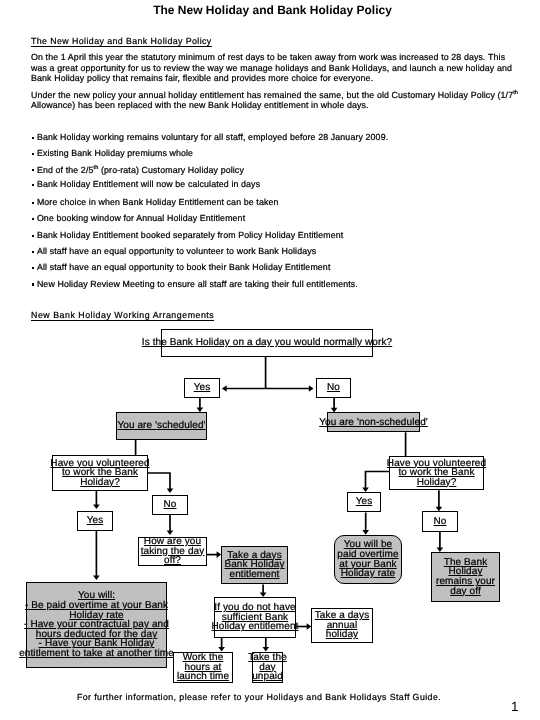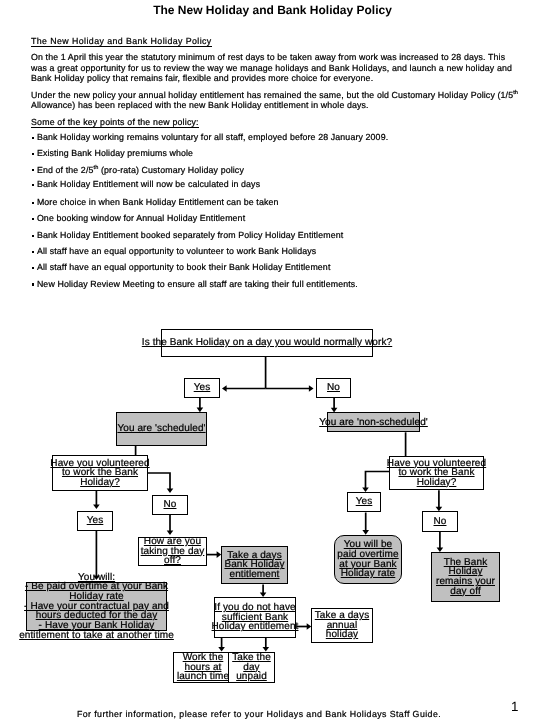--- a/index.html
+++ b/index.html
@@ -9,52 +9,52 @@
   .doc-title{position:absolute;left:2.5px;top:3.2px;width:540px;text-align:center;
              font-size:12px;font-weight:bold;}
   .uhead{position:absolute;left:31px;font-size:8.8px;letter-spacing:0.13px;white-space:nowrap;-webkit-text-stroke:0.22px #000;}
   .uhead span{border-bottom:1.2px solid #000;padding-bottom:0px;}
   .para{position:absolute;left:31px;font-size:8.8px;letter-spacing:0.13px;line-height:10.3px;width:492px;-webkit-text-stroke:0.22px #000;}
   .bullets{position:absolute;left:31px;top:0px;font-size:8.8px;letter-spacing:0.13px;width:500px;-webkit-text-stroke:0.22px #000;}
   .bullets .bl{position:absolute;left:0;white-space:nowrap;line-height:10px;}
   .bullets .bl .dot{display:inline-block;width:5.9px;}
   .bullets .bl .dot i{display:inline-block;width:2.1px;height:2.1px;background:#000;vertical-align:middle;margin-bottom:-0.4px;margin-left:1.1px;}
   sup{font-size:5.6px;vertical-align:super;line-height:0;}
-  .footer{position:absolute;left:0;top:709px;width:518px;text-align:center;
+  .footer{position:absolute;left:0;top:692px;width:518px;text-align:center;
           font-size:8.8px;letter-spacing:0.42px;-webkit-text-stroke:0.22px #000;}
   .pagenum{position:absolute;left:511px;top:699px;font-size:13.4px;}
   .fc-svg{position:absolute;left:0;top:0;width:540px;height:720px;}
   .bx{position:absolute;box-sizing:border-box;border:1.3px solid #000;background:#fff;
       display:flex;align-items:center;justify-content:center;text-align:center;
       font-size:10px;letter-spacing:0.1px;line-height:9.65px;padding:0 1px;text-decoration:underline;-webkit-text-stroke:0.22px #000;}
   .bx.grey{background:#c0c0c0;}
   .bx .bxtext{display:block;}
   .bx .ln{display:block;white-space:nowrap;}
 </style>
 </head>
 <body>
 
 <div class="page">
   <div class="doc-title">The New Holiday and Bank Holiday Policy</div>
   <div class="uhead" style="top:36.3px;letter-spacing:0.42px"><span>The New Holiday and Bank Holiday Policy</span></div>
   <div class="para" style="top:52.4px">On the 1 April this year the statutory minimum of rest days to be taken away from work was increased to 28 days.  This was a great opportunity for us to review the way we manage holidays and Bank Holidays, and launch a new holiday and Bank Holiday policy that remains fair, flexible and provides more choice for everyone.</div>
-  <div class="para" style="top:90.2px"><span>Under the new policy your annual holiday entitlement has remained the same, but the old Customary Holiday Policy (1/5</span><sup>th</sup><span> Allowance) has been replaced with the new Bank Holiday entitlement in whole days.</span></div>
-  <div class="uhead" style="top:116.6px;letter-spacing:0.19px"><span>Some of the key points of the new policy:</span></div>
+  <div class="para" style="top:90.2px"><span>Under the new policy your annual holiday entitlement has remained the same, but the old Customary Holiday Policy (1/7</span><sup>th</sup><span> Allowance) has been replaced with the new Bank Holiday entitlement in whole days.</span></div>
   <div class="bullets">
   <div class="bl" style="top:132.0px"><span class="dot"><i></i></span><span>Bank Holiday working remains voluntary for all staff, employed before 28 January 2009.</span></div>
   <div class="bl" style="top:148.29px"><span class="dot"><i></i></span><span>Existing Bank Holiday premiums whole</span></div>
   <div class="bl" style="top:164.57999999999998px"><span class="dot"><i></i></span><span>End of the 2/5</span><sup>th</sup><span> (pro-rata) Customary Holiday policy</span></div>
   <div class="bl" style="top:179px"><span class="dot"><i></i></span><span>Bank Holiday Entitlement will now be calculated in days</span></div>
   <div class="bl" style="top:197.16px"><span class="dot"><i></i></span><span>More choice in when Bank Holiday Entitlement can  be taken</span></div>
   <div class="bl" style="top:213.45px"><span class="dot"><i></i></span><span>One booking window for Annual Holiday Entitlement</span></div>
   <div class="bl" style="top:229.74px"><span class="dot"><i></i></span><span>Bank Holiday Entitlement booked separately from Policy Holiday Entitlement</span></div>
   <div class="bl" style="top:246.03px"><span class="dot"><i></i></span><span>All staff have an equal opportunity to volunteer to work Bank Holidays</span></div>
   <div class="bl" style="top:262.32px"><span class="dot"><i></i></span><span>All staff have an equal opportunity to book their Bank Holiday Entitlement</span></div>
   <div class="bl" style="top:278.61px"><span class="dot"><i></i></span><span>New Holiday Review Meeting to ensure all staff are taking their full entitlements.</span></div>
   </div>
+  <div class="uhead" style="top:310.3px;letter-spacing:0.53px"><span>New Bank Holiday Working Arrangements</span></div>
   <div class="flowchart">
   <svg class="fc-svg" viewBox="0 0 540 720">
     <path d="M 265.6 357 L 265.6 388.5" stroke="#000" stroke-width="1.7" fill="none"></path>
     <path d="M 265.6 388.5 L 226.0 388.5" stroke="#000" stroke-width="1.7" fill="none"></path>
     <path d="M 226.6 385.2 L 226.6 391.8 L 222 388.5 Z" fill="#000"></path>
     <path d="M 265.6 388.5 L 309.5 388.5" stroke="#000" stroke-width="1.7" fill="none"></path>
     <path d="M 308.9 385.2 L 308.9 391.8 L 313.5 388.5 Z" fill="#000"></path>
     <path d="M 199.9 398 L 199.9 408.2" stroke="#000" stroke-width="1.7" fill="none"></path>
     <path d="M 196.6 407.59999999999997 L 203.20000000000002 407.59999999999997 L 199.9 412.2 Z" fill="#000"></path>
     <path d="M 334.1 398 L 334.1 408.4" stroke="#000" stroke-width="1.7" fill="none"></path>
@@ -96,21 +96,21 @@
   <div class="bx" style="left:184px;top:378px;width:36px;height:20px;">
         <div class="bxtext">
           <span class="ln">Yes</span>
         </div>
       </div>
   <div class="bx" style="left:316px;top:378px;width:35px;height:20px;">
         <div class="bxtext">
           <span class="ln">No</span>
         </div>
       </div>
-  <div class="bx grey" style="left:116px;top:412.2px;width:91px;height:34px;">
+  <div class="bx grey" style="left:116px;top:412.2px;width:91px;height:28px;">
         <div class="bxtext">
           <span class="ln">You are 'scheduled'</span>
         </div>
       </div>
   <div class="bx grey" style="left:327px;top:412.4px;width:93px;height:20px;text-align:center;">
         <div class="bxtext">
           <span class="ln">You are 'non-scheduled'</span>
         </div>
       </div>
   <div class="bx" style="left:52px;top:455px;width:96px;height:36px;">
@@ -154,21 +154,21 @@
           <span class="ln">off?</span>
         </div>
       </div>
   <div class="bx grey" style="left:221px;top:546px;width:67px;height:38px;">
         <div class="bxtext">
           <span class="ln">Take a days</span>
           <span class="ln">Bank Holiday</span>
           <span class="ln">entitlement</span>
         </div>
       </div>
-  <div class="bx grey" style="left:26px;top:582px;width:141px;height:49px;">
+  <div class="bx grey" style="left:26px;top:582px;width:141px;height:86px;">
         <div class="bxtext">
           <span class="ln">You will:</span>
           <span class="ln">- Be paid overtime at your Bank</span>
           <span class="ln">Holiday rate</span>
           <span class="ln">- Have your contractual pay and</span>
           <span class="ln">hours deducted for the day</span>
           <span class="ln">- Have your Bank Holiday</span>
           <span class="ln">entitlement to take at another time</span>
         </div>
       </div>
@@ -179,21 +179,21 @@
           <span class="ln">Holiday entitlement</span>
         </div>
       </div>
   <div class="bx" style="left:173px;top:652px;width:60px;height:31px;">
         <div class="bxtext">
           <span class="ln">Work the</span>
           <span class="ln">hours at</span>
           <span class="ln">launch time</span>
         </div>
       </div>
-  <div class="bx" style="left:228px;top:652px;width:47px;height:31px;text-align:center;">
+  <div class="bx" style="left:252px;top:652px;width:31px;height:31px;text-align:center;">
         <div class="bxtext">
           <span class="ln">Take the</span>
           <span class="ln">day</span>
           <span class="ln">unpaid</span>
         </div>
       </div>
   <div class="bx" style="left:311px;top:608px;width:62px;height:35px;">
         <div class="bxtext">
           <span class="ln">Take a days</span>
           <span class="ln">annual</span>

